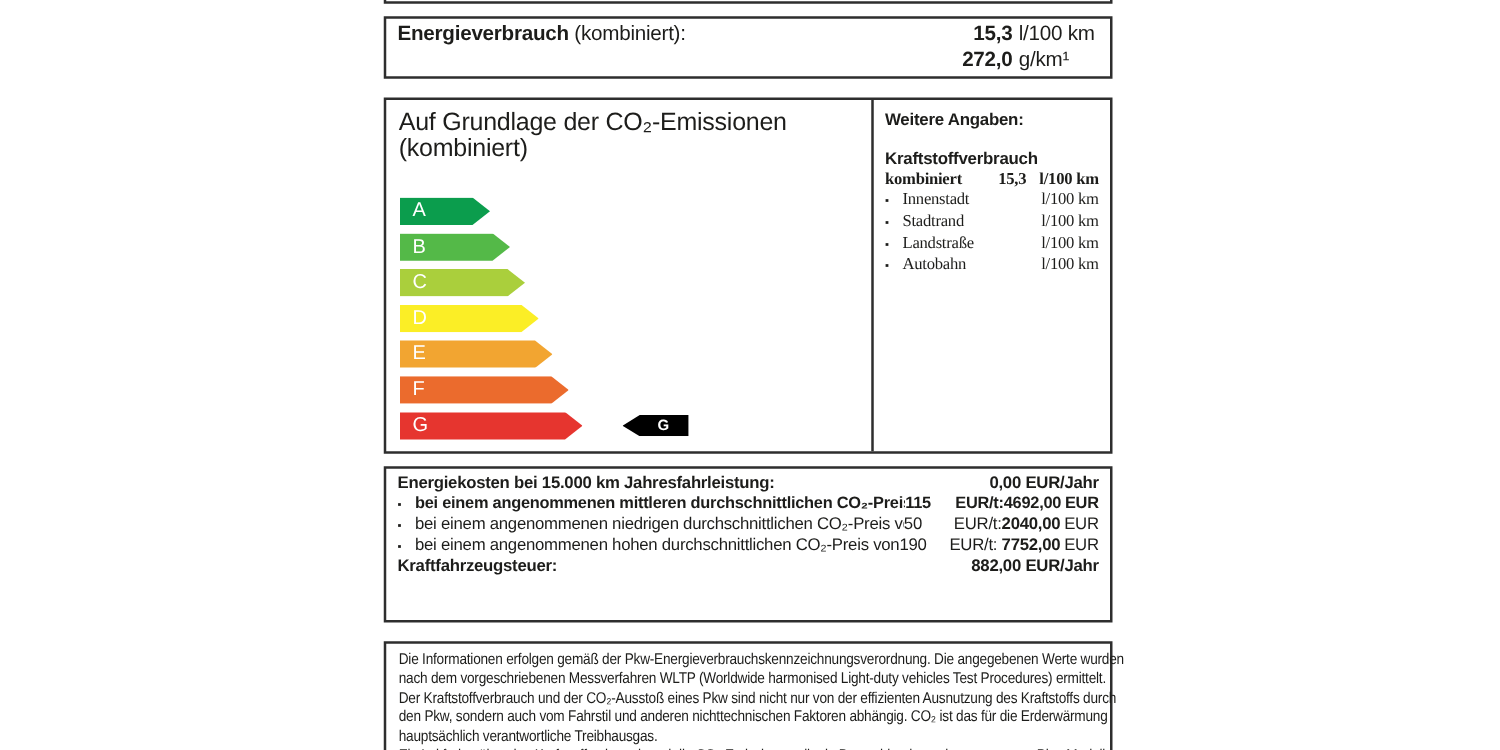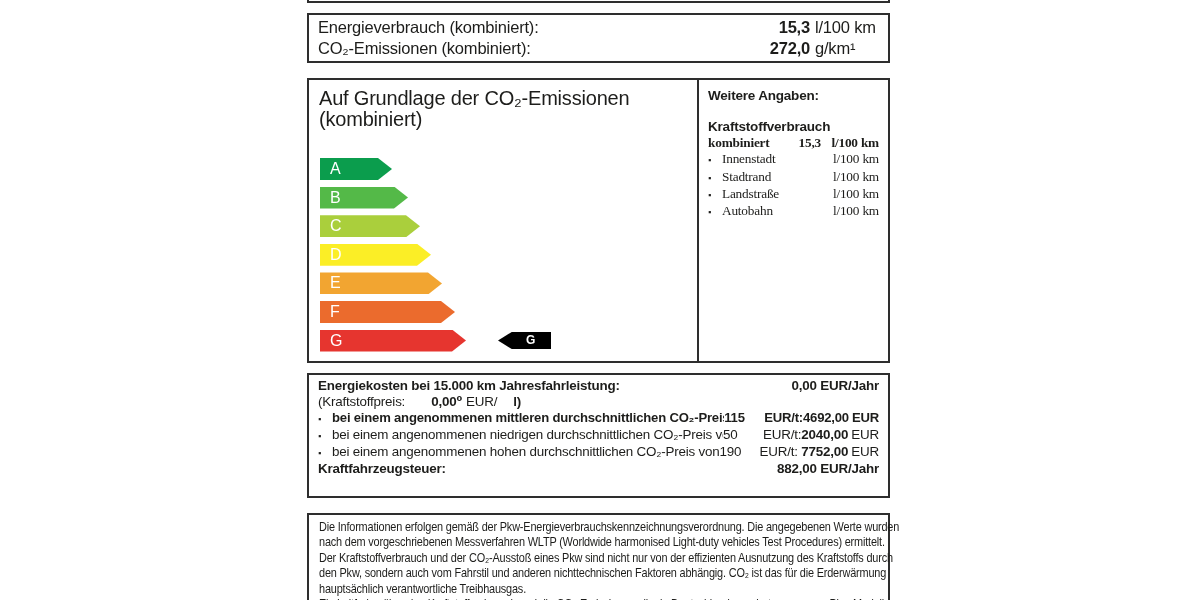--- a/index.html
+++ b/index.html
@@ -10,21 +10,21 @@
   .label-col { position:absolute; left:307px; top:0; width:583px; height:600px; }
 
   .box { position:absolute; left:0; width:583px; border:2px solid #2e2e2e; background:#fff; }
 
   
   .box-cut-top { top:-30px; height:33px; }
 
   
   .box-summary { top:13px; height:50px; padding:2px 9px; }
   .sum-row { display:flex; align-items:center; height:21px; font-size:16.5px; }
-  .sum-row .lbl b { font-weight:normal; }
+  .sum-row .lbl b { font-weight:bold; }
   .sum-spacer { flex:1; }
   .sum-val { font-weight:bold; text-align:right; min-width:46px; }
   .sum-unit { width:64px; text-align:left; margin-left:5px; white-space:nowrap; }
 
   
   .box-class { top:78px; height:285px; display:flex; padding:0; }
   .class-left  { width:390px; border-right:2px solid #2e2e2e; padding:8px 10px; position:relative; }
   .class-right { flex:1; padding:7px 9px; }
   .cl-title    { font-size:17.5px; font-weight:bold; line-height:21px; }
   .cl-subtitle { font-size:20px; line-height:21px; }
@@ -82,21 +82,20 @@
     <div class="box box-cut-top"></div>
 
     <div class="box box-summary">
       <div class="sum-row">
         <span class="lbl"><b>Energieverbrauch</b><span> (kombiniert):</span></span>
         <span class="sum-spacer"></span>
         <span class="sum-val">15,3</span>
         <span class="sum-unit">l/100 km</span>
       </div>
       <div class="sum-row">
-        <span class="lbl"><b>CO₂-Emissionen</b><span> (kombiniert):</span></span>
         <span class="sum-spacer"></span>
         <span class="sum-val">272,0</span>
         <span class="sum-unit">g/km¹</span>
       </div>
     </div>
 
     <div class="box box-class">
       <div class="class-left">
         <div class="cl-subtitle">Auf Grundlage der CO₂-Emissionen (kombiniert)</div>
         <div class="arrows">
@@ -144,26 +143,20 @@
           <span class="cr-unit">l/100 km</span>
         </div>
       </div>
     </div>
 
     <div class="box box-costs">
       <div class="cost-row">
         <span class="bold">Energiekosten bei 15.000 km Jahresfahrleistung:</span>
         <span class="push bold">0,00 EUR/Jahr</span>
       </div>
-      <div class="cost-row">
-        <span>(Kraftstoffpreis:</span>
-        <span class="fp-val">0,00⁰</span>
-        <span class="fp-unit">EUR/</span>
-        <span class="fp-suffix">l)</span>
-      </div>
       <div class="scen bold-row">
         <span class="blt">▪</span>
         <span class="scen-text">bei einem angenommenen mittleren durchschnittlichen CO₂-Preis von</span>
         <span class="scen-price">115</span>
         <span class="scen-unit">EUR/t:</span>
         <span class="scen-val"><b>4692,00</b><span class="cur">EUR</span></span>
       </div>
       <div class="scen">
         <span class="blt">▪</span>
         <span class="scen-text">bei einem angenommenen niedrigen durchschnittlichen CO₂-Preis von</span>

